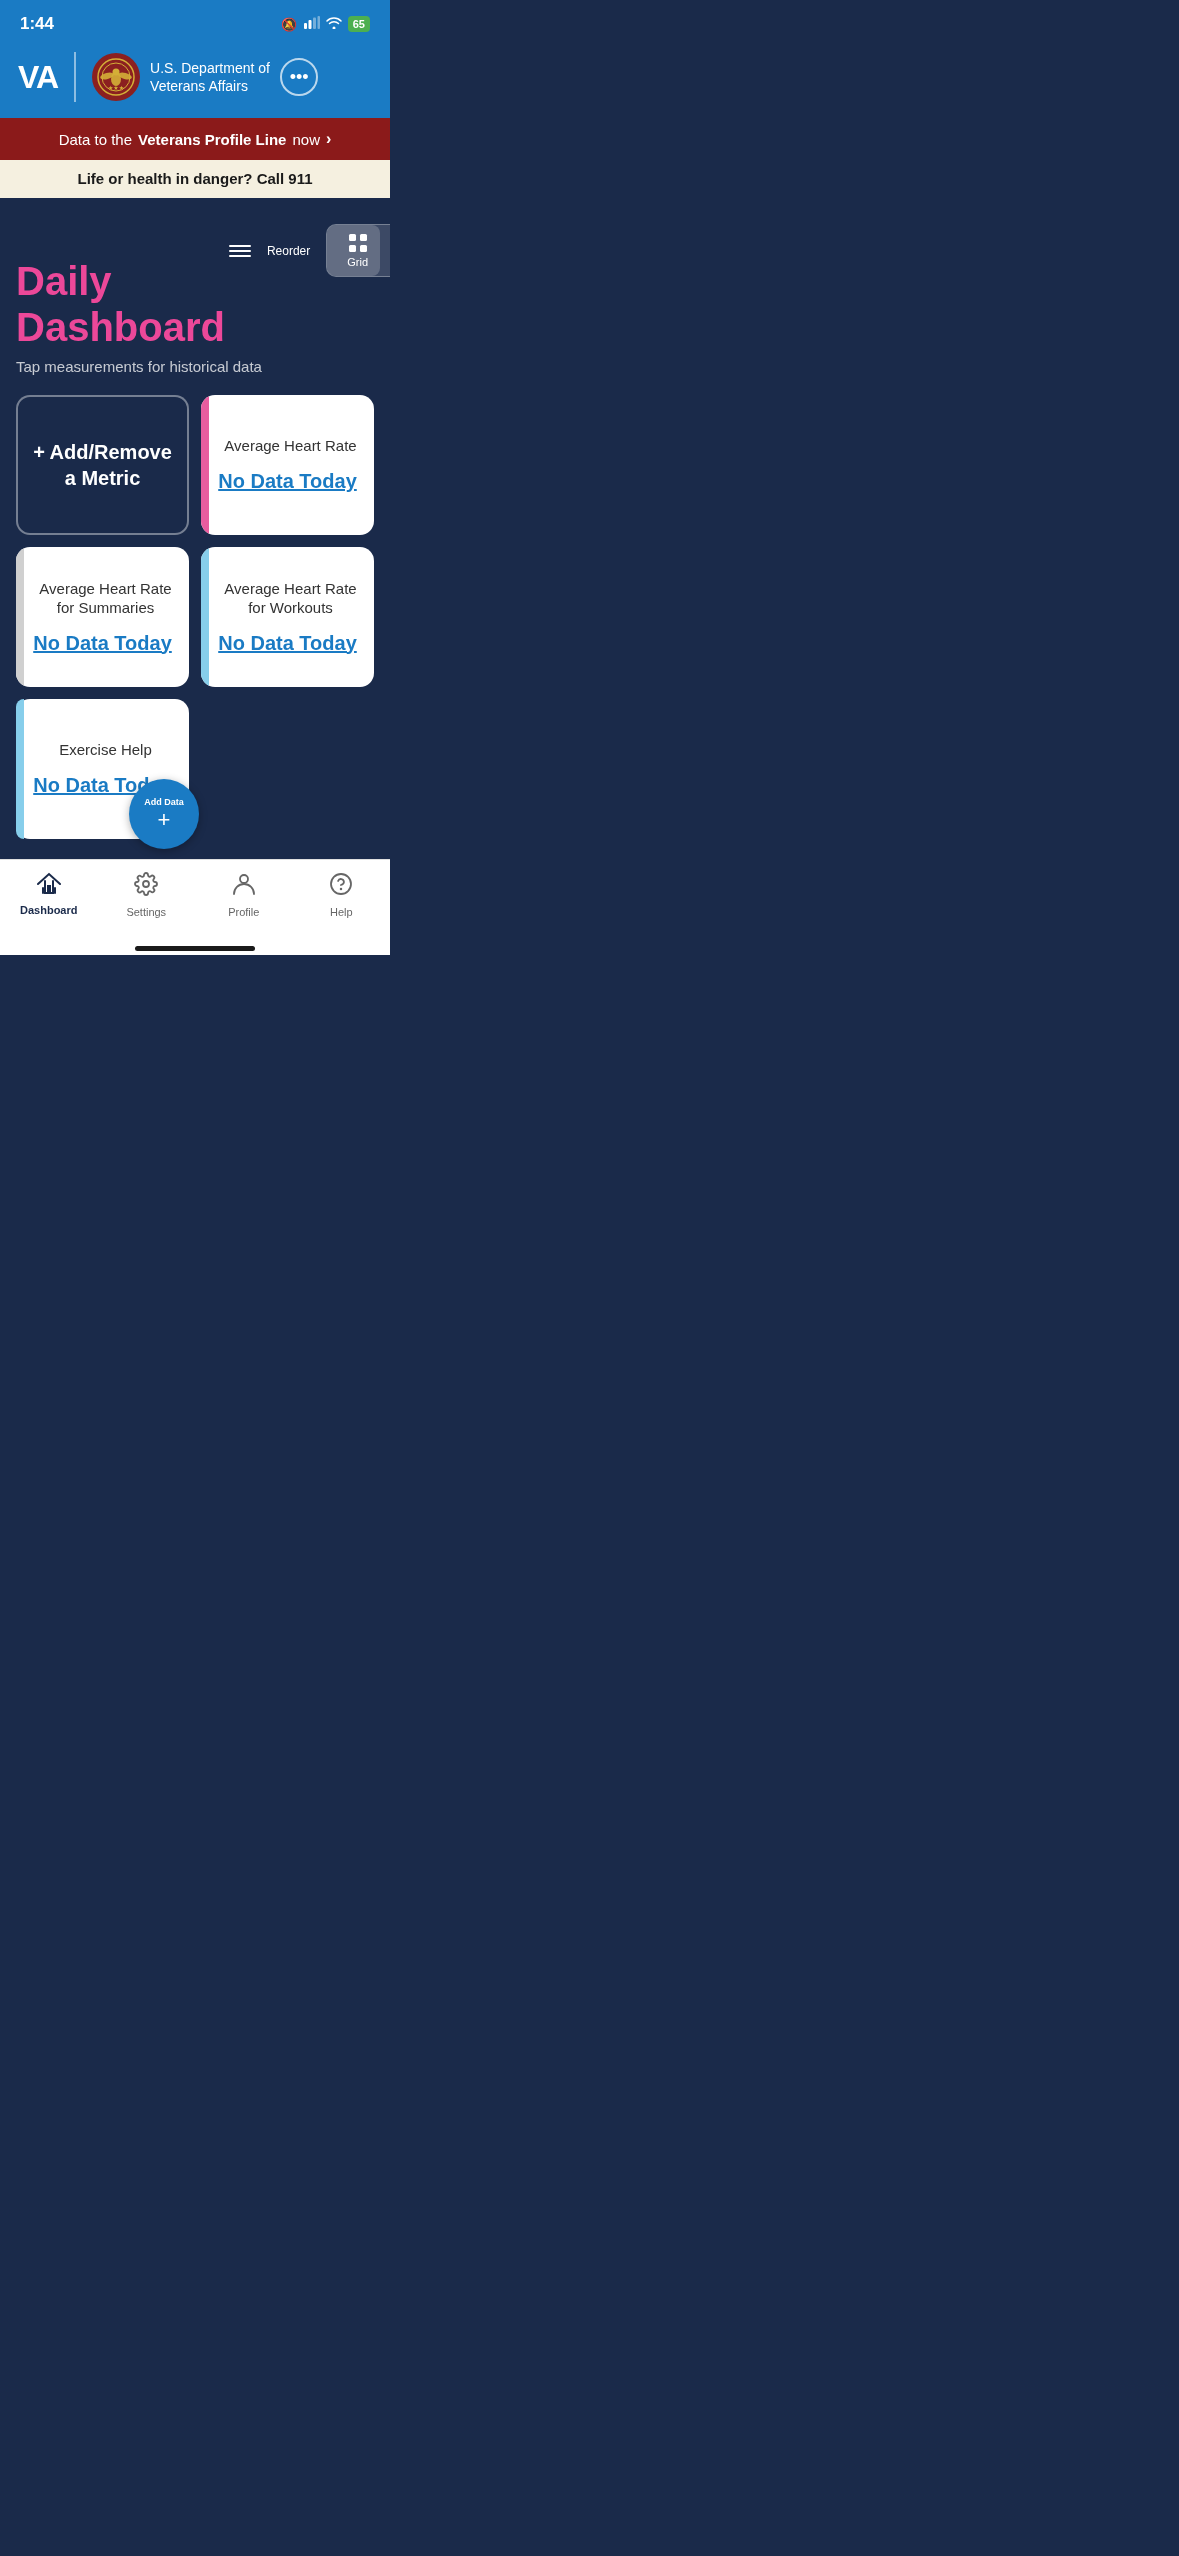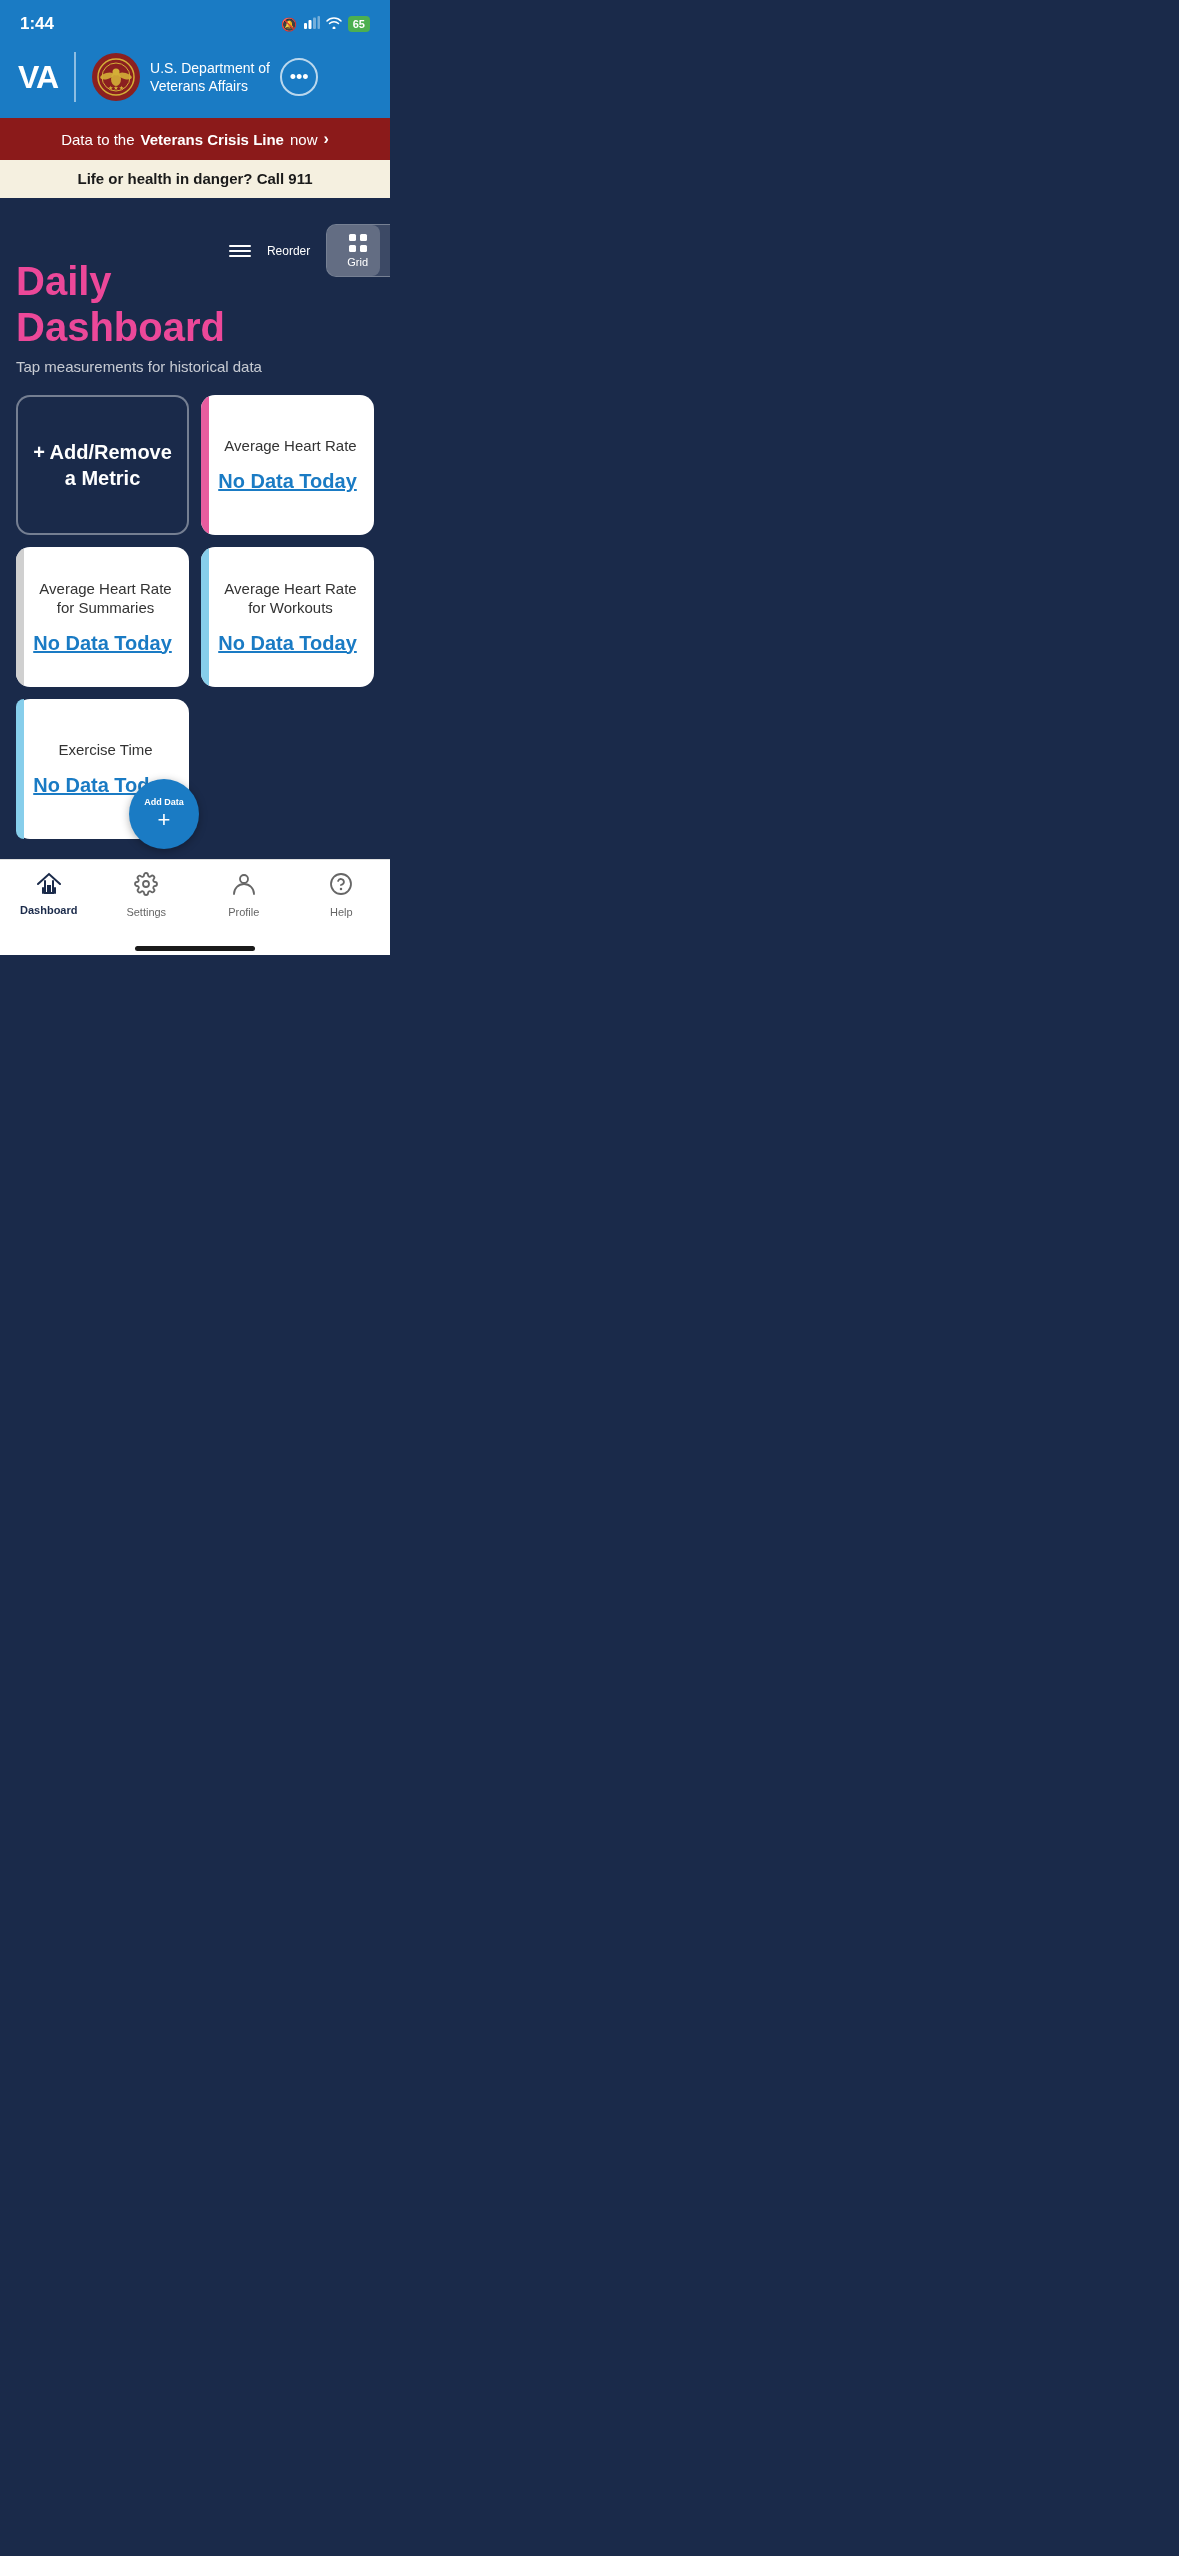--- a/index.html
+++ b/index.html
@@ -434,21 +434,21 @@
     </div>
     <span class="dept-text">U.S. Department of Veterans Affairs</span>
   </div>
   <button class="menu-btn">
     <span>•••</span>
   </button>
 </div>
 
 <div class="crisis-banner">
   <span class="crisis-text">Data to the</span>
-  <span class="crisis-link">Veterans Crisis Line</span>
+  <span class="crisis-link">Veterans Profile Line</span>
   <span class="crisis-text">now</span>
   <span class="crisis-arrow">›</span>
 </div>
 
 <div class="emergency-banner">
   <span class="emergency-text">Life or health in danger? Call 911</span>
 </div>
 
 <div class="main-content">
 
@@ -514,21 +514,21 @@
     </div>
 
     <div class="metric-card">
       <div class="card-accent accent-lightblue"></div>
       <p class="metric-title" style="padding-left:6px">Average Heart Rate for Workouts</p>
       <p class="metric-value no-data">No Data Today</p>
     </div>
 
     <div class="metric-card" style="position:relative; overflow:visible;">
       <div class="card-accent accent-lightblue"></div>
-      <p class="metric-title" style="padding-left:6px">Exercise Time</p>
+      <p class="metric-title" style="padding-left:6px">Exercise Help</p>
       <p class="metric-value no-data">No Data Today</p>
       <div class="fab-container">
         <button class="fab-btn">
           <span class="fab-label">Add Data</span>
           <span class="fab-icon">+</span>
         </button>
       </div>
     </div>
 
   </div>

